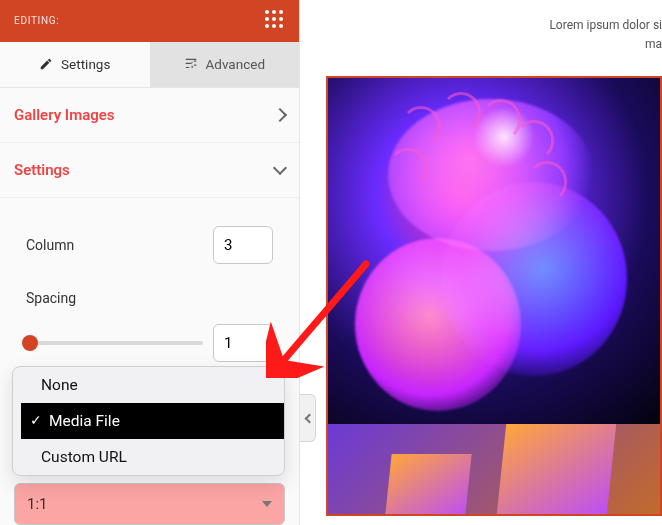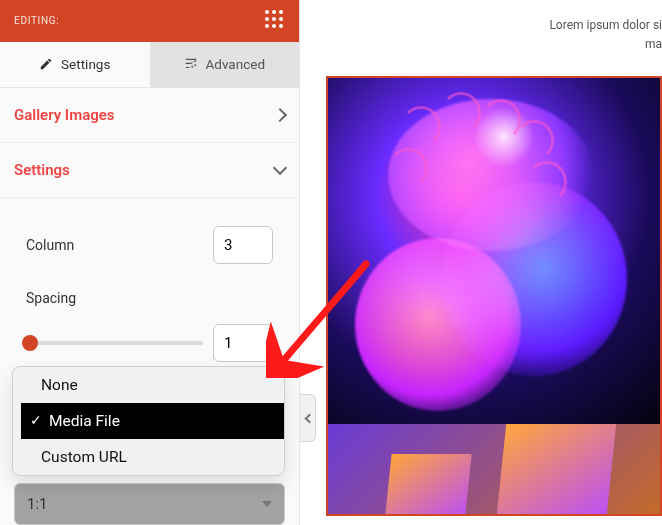--- a/index.html
+++ b/index.html
@@ -27,21 +27,21 @@
 
   .controls { padding: 6px 26px 14px;}
   .row { display: flex; align-items: center; justify-content: space-between; margin-top: 22px; }
   .row .label { font-size: 14px; color: #333; }
   .num-input { width: 60px; height: 38px; border: 1px solid #c8c8c8; border-radius: 6px; font-size: 15px; text-align: left; padding: 0 10px; background: #fff; }
 
   .slider-row { display: flex; align-items: center; gap: 10px; margin-top: 18px; }
   .slider { flex: 1; height: 4px; background: #d9d9d9; border-radius: 2px; position: relative; }
   .slider .thumb { position: absolute; left: 0; top: 50%; width: 16px; height: 16px; background: #d14424; border-radius: 50%; transform: translate(-4px,-50%); }
 
-  .select { margin: 16px 14px 0; height: 42px; border: 1px solid #c8c8c8; border-radius: 6px; background: #a3a3a3; display: flex; align-items: center; justify-content: space-between; padding: 0 12px; font-size: 15px; color: #333; cursor: pointer; }
+  .select { margin: 16px 14px 0; height: 42px; border: 1px solid #c8c8c8; border-radius: 6px; background: #fca5a5; display: flex; align-items: center; justify-content: space-between; padding: 0 12px; font-size: 15px; color: #333; cursor: pointer; }
 
   .select-behind-dropdown { margin: 16px 14px 0; height: 42px; border: 1px solid #c8c8c8; border-radius: 6px; background:#fff; }
 
   .truncated-label { font-size: 14px; color: #333; padding: 0 14px; margin-top: 10px; }
 
   
   .dropdown { position: absolute; left: 12px; right: 14px; top: 366px; background: #f1f1f3; border: 1px solid #cfcfcf; border-radius: 8px; box-shadow: 0 8px 20px rgba(0,0,0,0.12); overflow: hidden; z-index: 5; }
   .dropdown .opt { padding: 9px 28px; font-size: 15.5px; color: #111; cursor: pointer; position: relative; }
   .dropdown .opt.selected { background: #000000; color: #fff; margin-left: 8px; }
   .dropdown .opt.selected::before { content: "✓"; position: absolute; left: 9px; font-size: 14px; }

